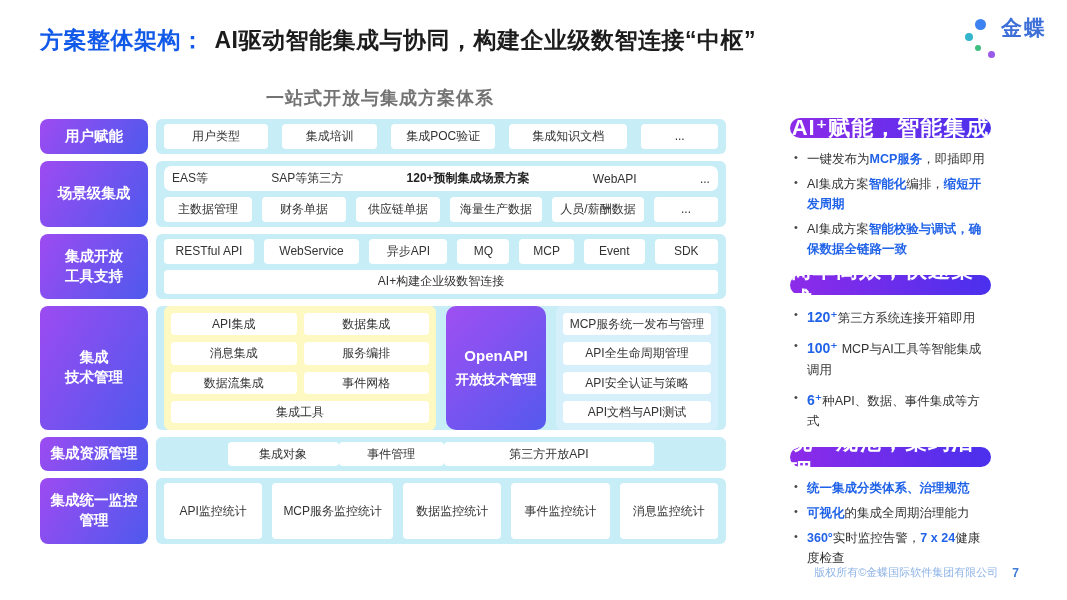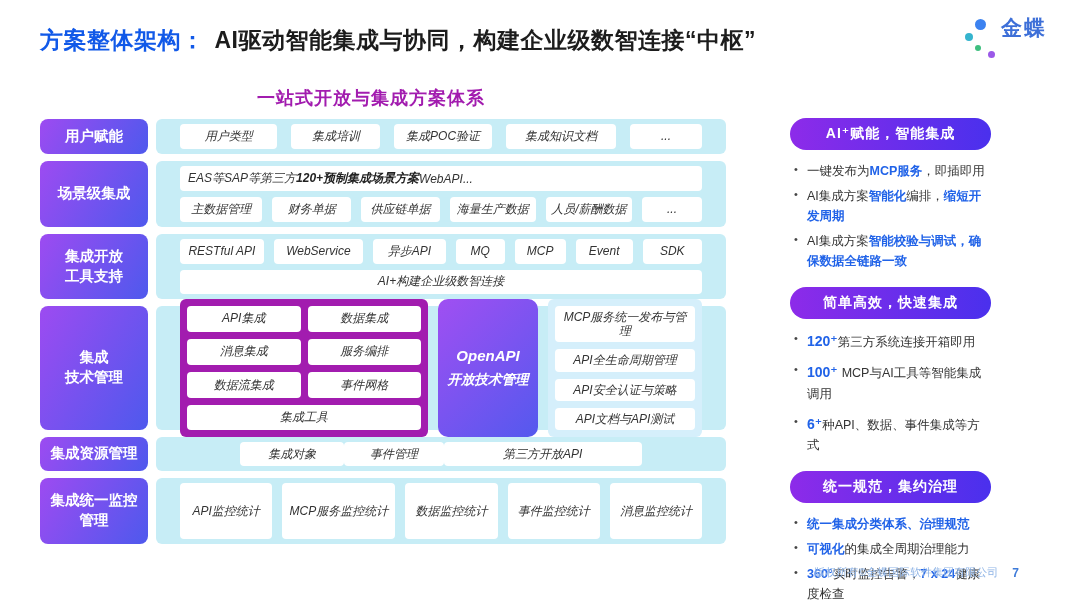--- a/index.html
+++ b/index.html
@@ -15,67 +15,67 @@
 
   .logo { position:absolute; top:14px; right:20px; display:flex; align-items:flex-start; }
   .logo-dots { position:relative; width:36px; height:44px; }
   .dot { position:absolute; border-radius:50%; }
   .dot-blue   { width:11px; height:11px; background:#3C82F0; left:13px; top:5px; }
   .dot-teal   { width:8px;  height:8px;  background:#35B4CE; left:3px;  top:19px; }
   .dot-green  { width:6px;  height:6px;  background:#3FBF7F; left:13px; top:31px; }
   .dot-purple { width:7px;  height:7px;  background:#9B59E8; left:26px; top:37px; }
   .logo-text { font-size:21px; font-weight:bold; color:#3D6FD8; margin-left:3px; letter-spacing:2px; }
 
-  .diagram-title { position:absolute; top:86px; left:146px; width:450px; text-align:center;
-                   font-size:18px; font-weight:bold; color:#a21caf; letter-spacing:1px; }
+  .diagram-title { position:absolute; top:86px; left:155px; width:450px; text-align:center;
+                   font-size:18px; font-weight:bold; color:#737373; letter-spacing:1px; }
 
   
   .diagram { position:absolute; top:119px; left:40px; width:686px; display:flex; flex-direction:column; gap:7px; }
   .row { display:flex; gap:8px; }
   .r1{height:35px} .r2{height:66px} .r3{height:65px} .r4{height:124px} .r5{height:34px} .r6{height:66px}
   .row-label { width:108px; flex-shrink:0; border-radius:8px;
                background:linear-gradient(120deg,#9D4BF1 0%,#4E59ED 100%);
                color:#fff; font-weight:bold; font-size:14.5px;
                display:flex; flex-direction:column; align-items:center; justify-content:center;
                text-align:center; line-height:1.35; }
-  .band { flex:1; background:#C7EDF6; border-radius:6px; padding:5px 24px;
-          display:flex; flex-direction:column; gap:6px; justify-content:center;font-style:italic; }
+  .band { flex:1; background:#C7EDF6; border-radius:6px; padding:5px 8px;
+          display:flex; flex-direction:column; gap:6px; justify-content:center; }
   .cells { display:flex; gap:14px; flex:1; align-items:stretch; }
   .cells.tight { gap:10px; }
   .cell { background:#fff; border-radius:4px; font-size:12px; color:#333;
           display:flex; align-items:center; justify-content:center;
           padding:4px 4px; text-align:center; flex:1; line-height:1.2; }
   .bar { background:#fff; border-radius:4px; font-size:12px; color:#333; flex:1;
          display:flex; align-items:center; justify-content:center; min-height:22px; }
-  .bar.spread { justify-content:flex-start; padding:0 8px; }
+  .bar.spread { justify-content:space-between; padding:0 8px;border-radius:7px; }
   .bar .strong { font-weight:bold; color:#222; }
   .row5-cells { display:flex; justify-content:center; flex:1; }
   .row5-cells .cell { flex:none; }
   .w20 { width:20%; } .w19 { width:19%; } .w38 { width:38%; }
 
   
   .tech-wrap { display:flex; flex-direction:row; gap:10px; flex:1; }
-  .tech-left { background:#a21caf; border-radius:6px; padding:7px; width:248px;
+  .tech-left { background:#fef9c3; border-radius:6px; padding:7px; width:272px;
                display:grid; grid-template-columns:1fr 1fr; gap:7px; }
   .tech-left .cell { flex:none; }
   .tech-left .bar { grid-column:1 / 3; }
   .tech-center { width:100px; border-radius:10px; flex-shrink:0;
                  background:linear-gradient(135deg,#A04FF2 0%,#5459EE 100%);
                  color:#fff; font-weight:bold; display:flex; flex-direction:column;
                  align-items:center; justify-content:center; gap:7px; }
   .tech-center .l1 { font-size:15px; } .tech-center .l2 { font-size:13.5px; }
   .tech-right { background:#D5EFFB; border-radius:6px; padding:7px; flex:1;
                 display:flex; flex-direction:column; gap:7px; }
   .tech-right .cell { flex:1; }
 
   
   .right-panel { position:absolute; left:790px; top:118px; width:201px; }
-  .pill { height:32px; border-radius:17px;
+  .pill { height:20px; border-radius:17px;
           background:linear-gradient(90deg,#8D2BE9 0%,#4A30ED 100%);
-          color:#fff; font-size:14px; font-weight:bold; letter-spacing:1px;
+          color:#fff; font-size:22px; font-weight:bold; letter-spacing:1px;
           display:flex; align-items:center; justify-content:center; }
   .bullets { list-style:none; margin:11px 0 16px 2px; font-size:12.5px; color:#333; }
   .bullets li { position:relative; padding-left:15px; margin-bottom:5px; line-height:1.6; }
   .bullets li::before { content:"•"; position:absolute; left:2px; top:0; color:#444; font-size:11px; }
   .accent { color:#2163E8; font-weight:bold; }
   .bullets.nums .accent { font-size:14px; }
   .bullets.nums li { margin-bottom:9px; }
 
   
   .footer { position:absolute; right:48px; bottom:20px; font-size:11px; color:#8FB4E6;

